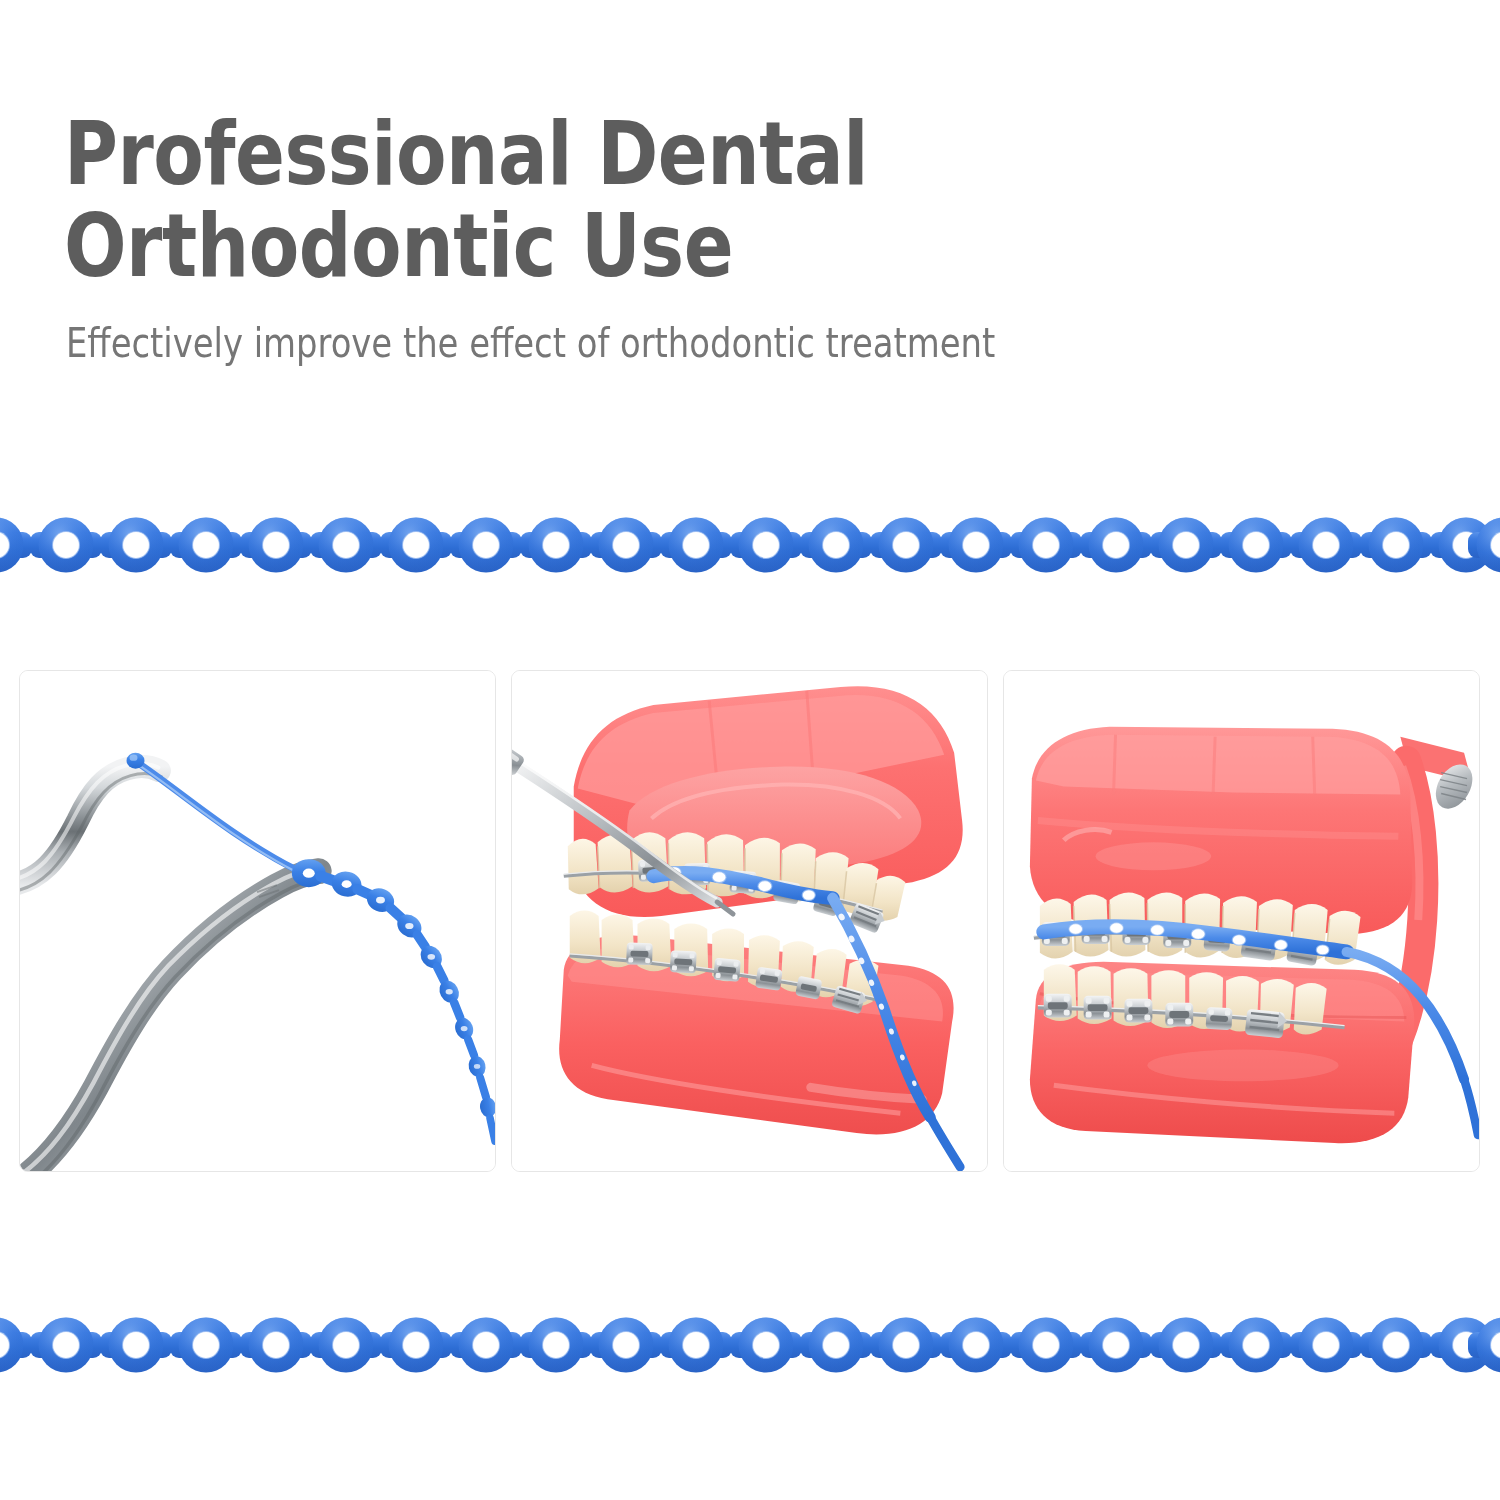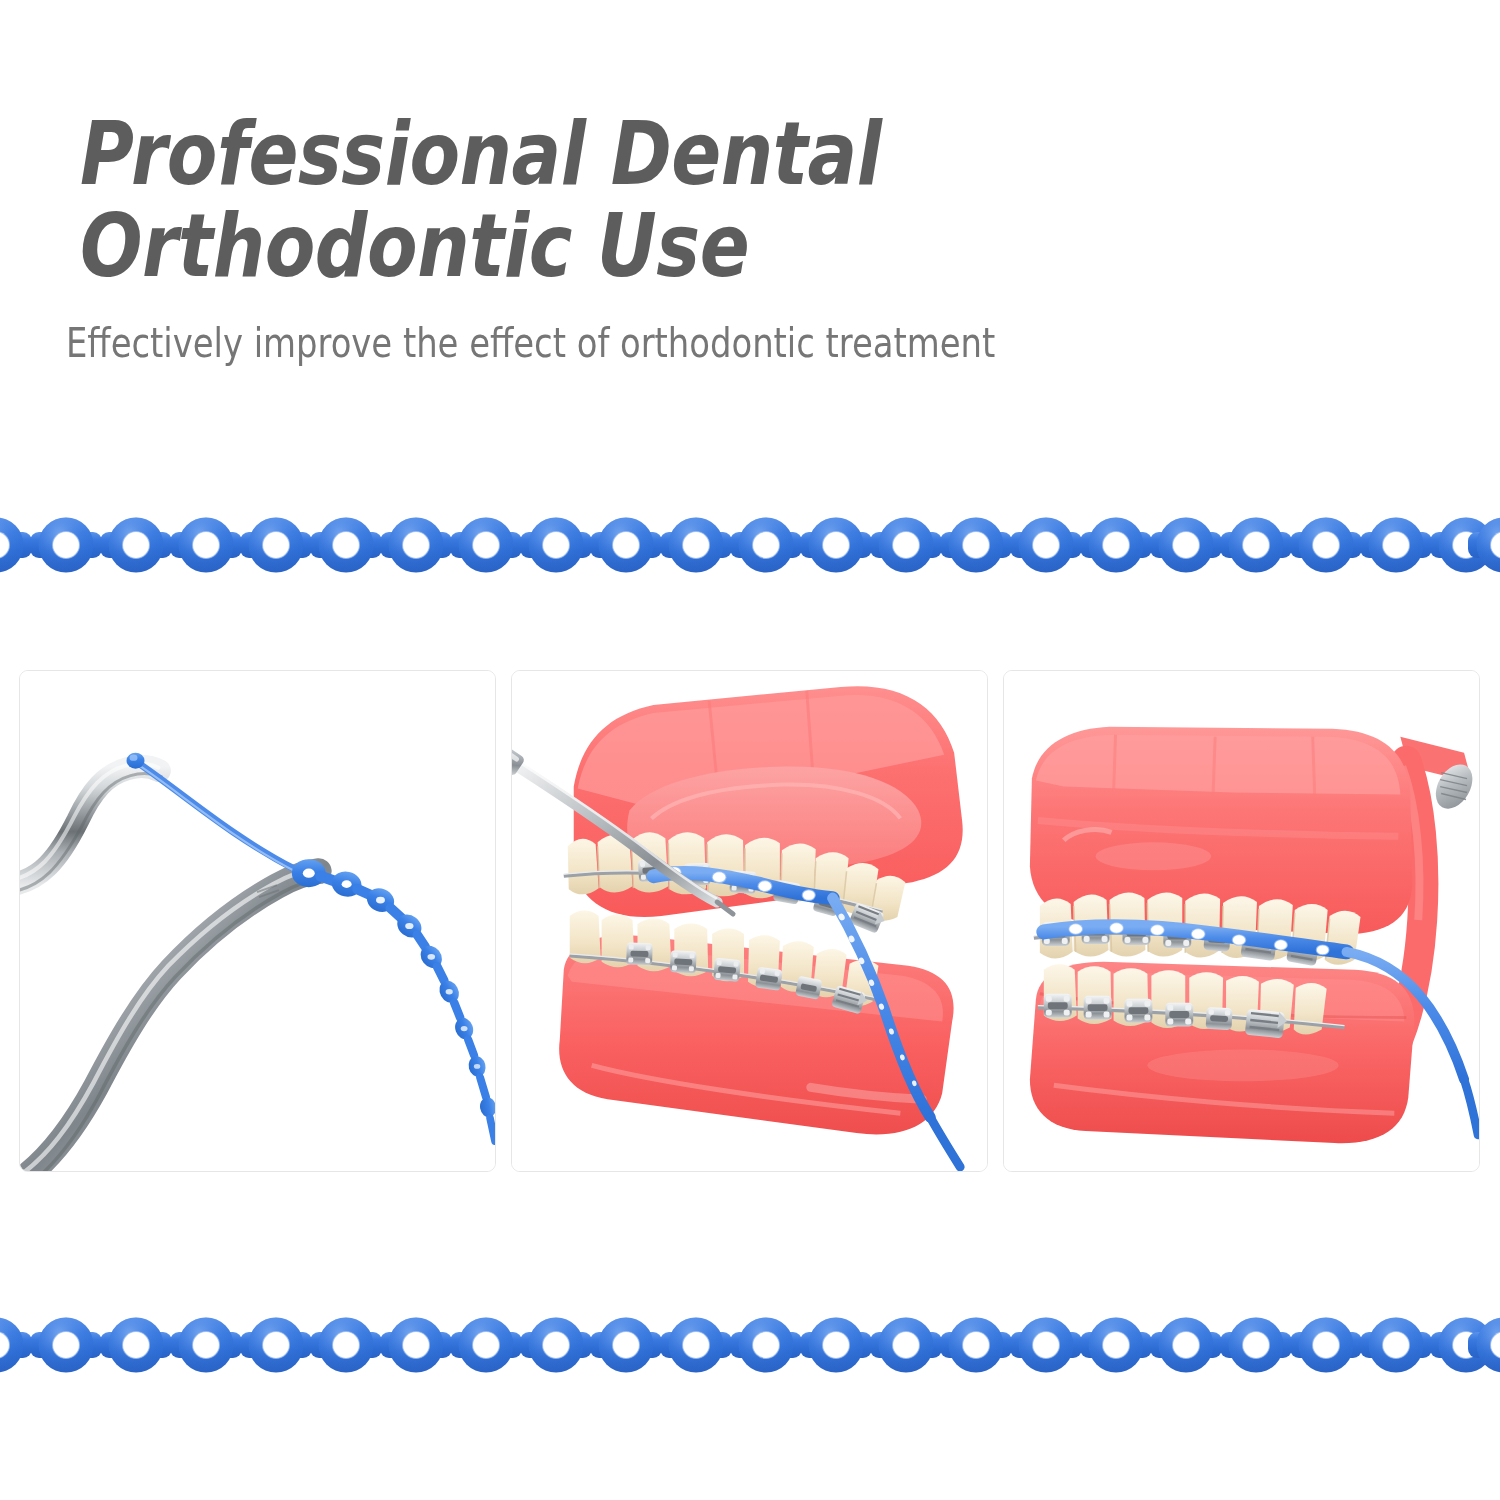--- a/index.html
+++ b/index.html
@@ -7,21 +7,21 @@
   body {
     background:#ffffff;
     font-family:"Liberation Sans", sans-serif;
     position:relative;
     overflow:hidden;
   }
 
   
   #header { position:absolute; left:0; top:0; width:1500px; height:440px; }
 
-  #title-block { position:absolute; left:80px; top:108px; width:1200px;font-style:italic; }
+  #title-block { position:absolute; left:64px; top:108px; width:1200px; }
   .title-line {
     font-family:"Liberation Sans Narrow","DejaVu Sans Condensed","Liberation Sans", sans-serif;
     font-weight:bold;
     font-size:88px;
     line-height:92px;
     letter-spacing:-0.5px;
     color:#5d5d5d;
     transform:scaleX(0.93);
     transform-origin:left center;
     white-space:nowrap;

